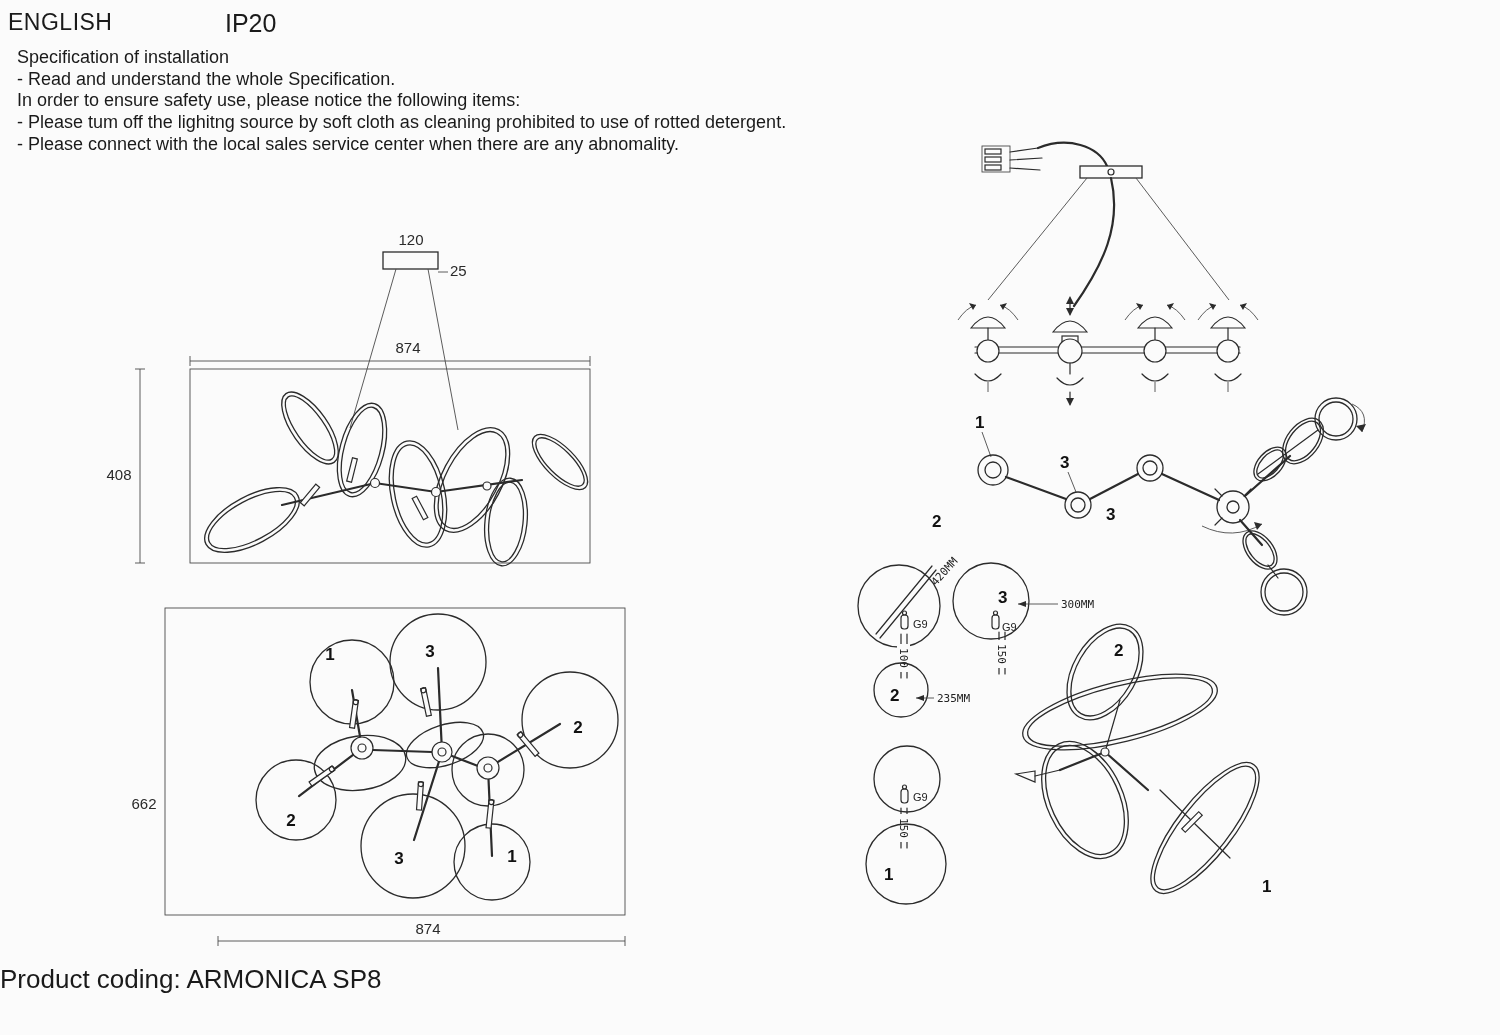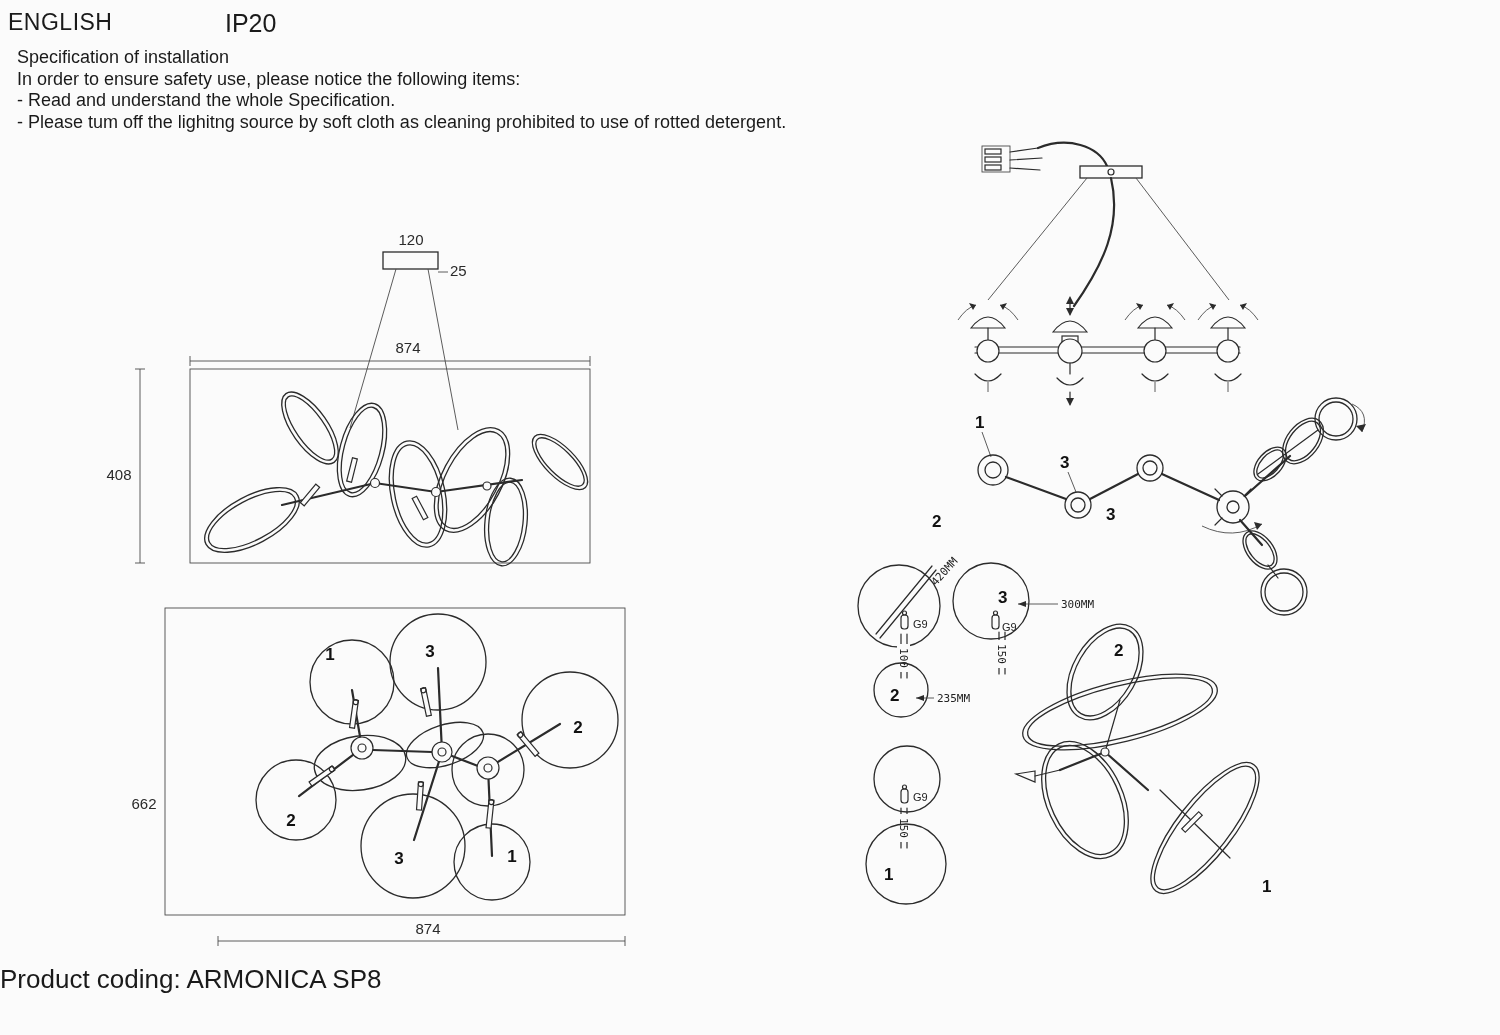--- a/index.html
+++ b/index.html
@@ -359,19 +359,20 @@
       <text x="1114" y="656" class="lbl">2</text>
       <text x="1262" y="892" class="lbl">1</text>
     </g>
   </svg>
 
   <div class="hdr-lang">ENGLISH</div>
   <div class="hdr-ip">IP20</div>
 
   <div class="spec">
     <div>Specification of installation</div>
+    <div>- Read and understand the whole Specification.</div>
     <div>In order to ensure safety use, please notice the following items:</div>
-    <div>- Read and understand the whole Specification.</div>
     <div>- Please tum off the lighitng source by soft cloth as cleaning prohibited to use of rotted detergent.</div>
+    <div>- Please connect with the local sales service center when there are any abnomality.</div>
   </div>
 
   <div class="footer">Product coding: ARMONICA SP8</div>
 </div>
 
 </body></html>

